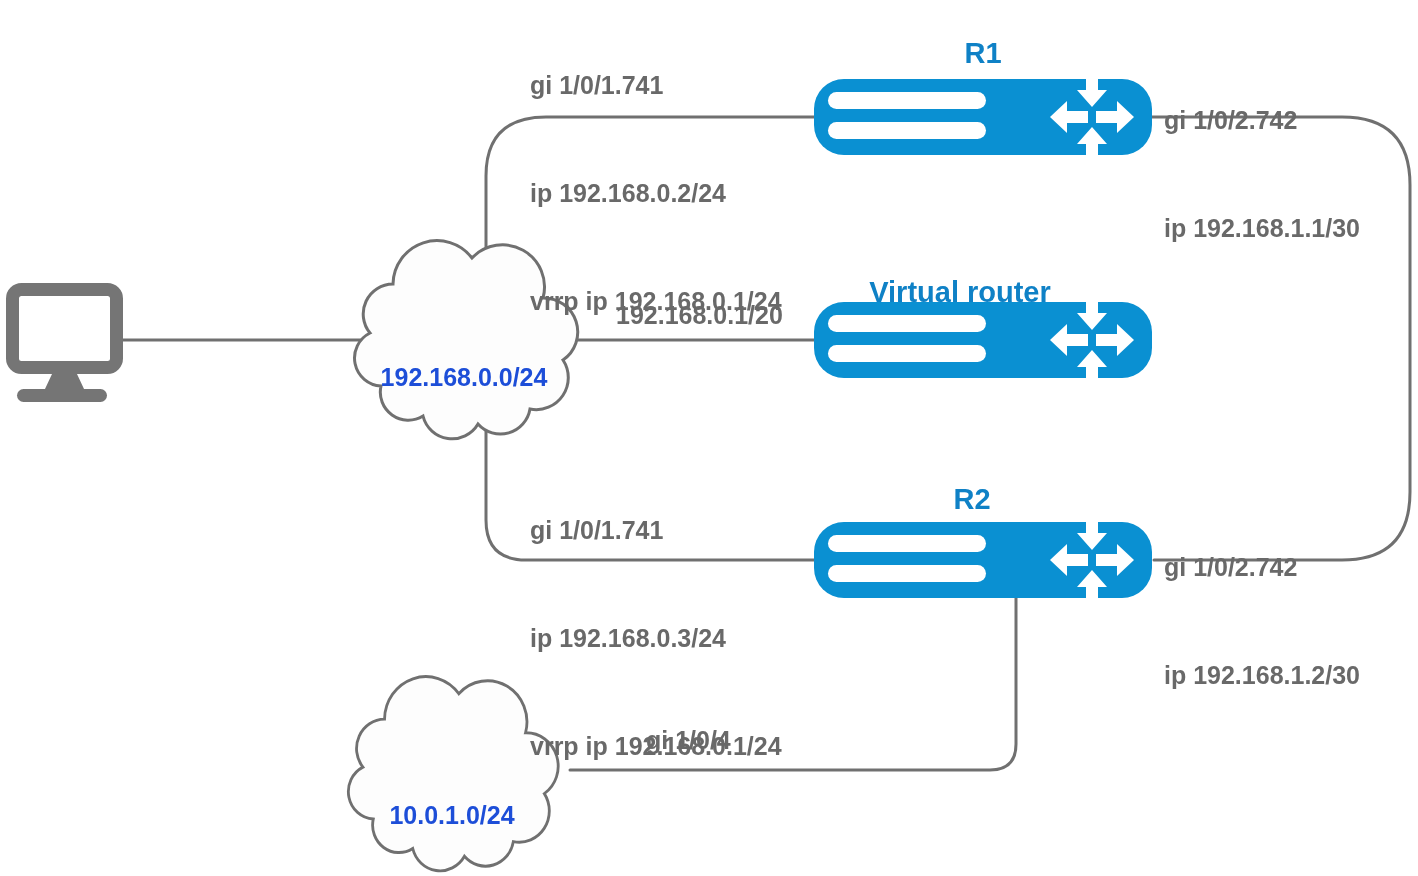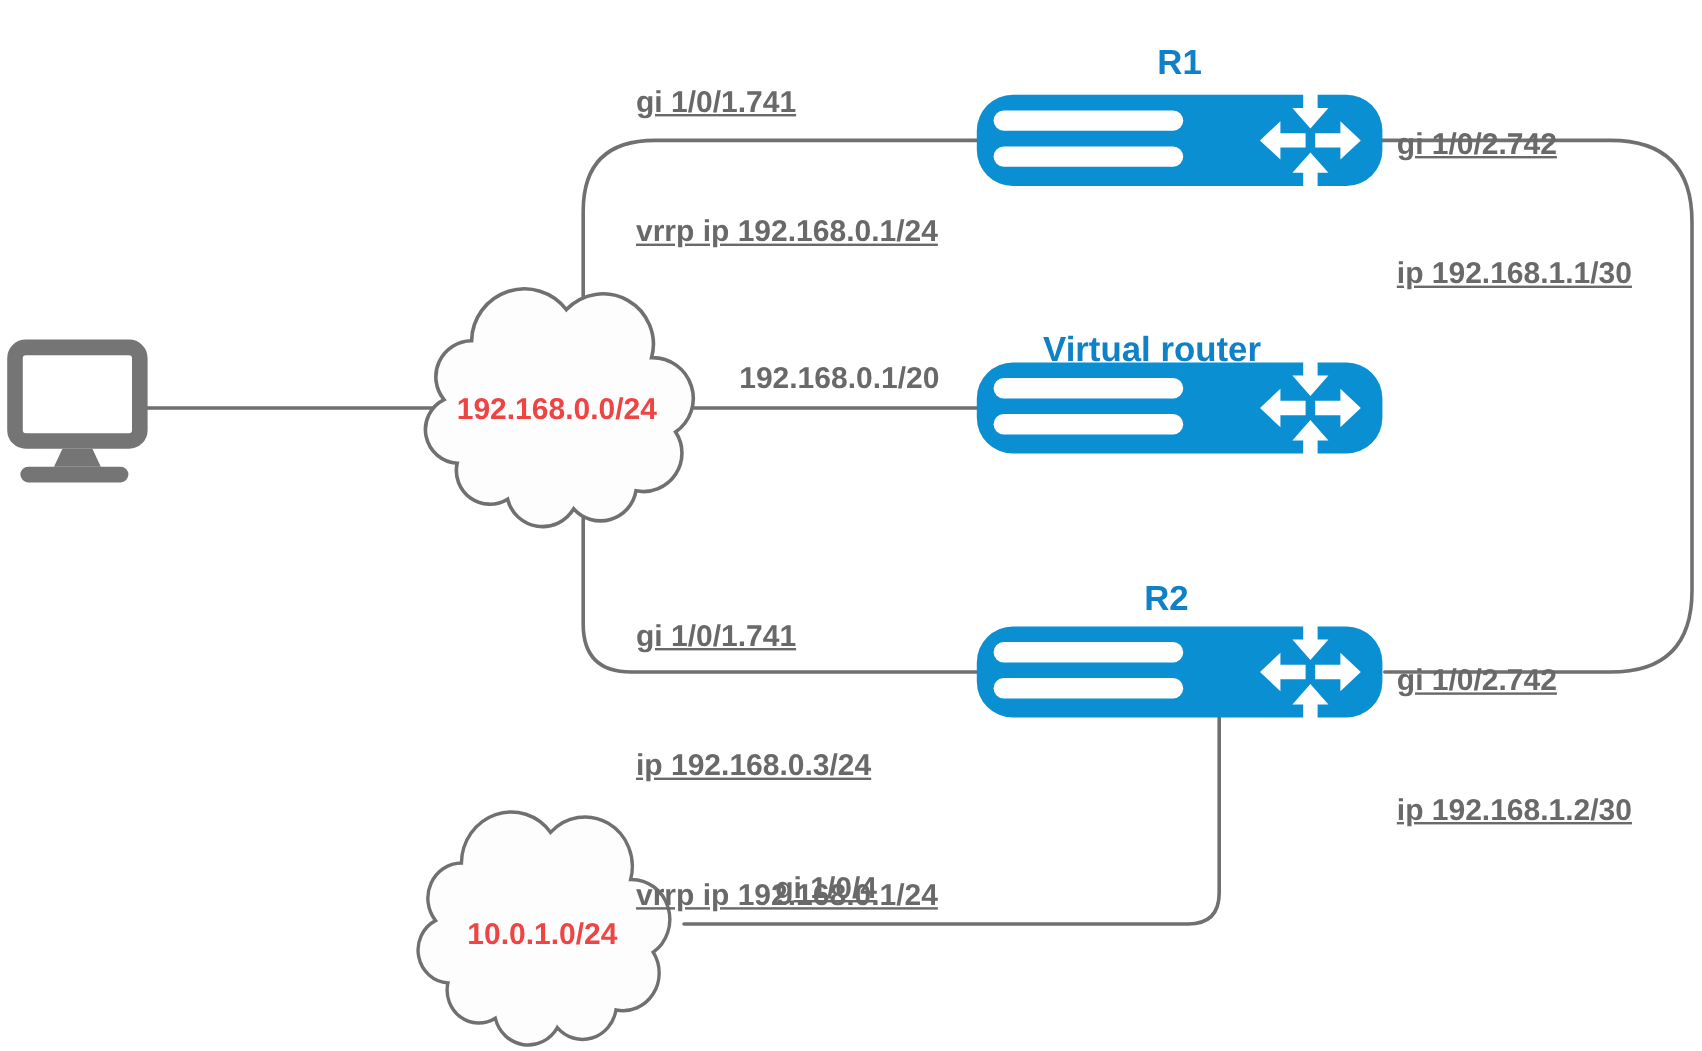--- a/index.html
+++ b/index.html
@@ -21,38 +21,39 @@
     top: 0;
   }
   .lbl {
     position: absolute;
     font-weight: bold;
     font-size: 25px;
     line-height: 36px;
     color: #696969;
     white-space: pre;
   }
-  .lbl span { display: block; text-decoration: underline; }
+  .lbl span { display: block; }
   .rname {
     position: absolute;
     font-weight: bold;
     font-size: 29px;
     line-height: 34px;
     color: #0f81c6;
     text-align: center;
     white-space: pre;
   }
   .cloud-lbl {
     position: absolute;
     font-weight: bold;
     font-size: 25px;
     line-height: 32px;
-    color: #ef4444;
+    color: #1d4ed8;
     text-align: center;
     white-space: pre;
+    margin-top: 36px;
   }
 </style>
 </head>
 <body>
 
 <div id="canvas">
 
   <svg id="diagram-svg" width="1418" height="876" viewBox="0 0 1418 876">
     <defs>
       <path id="cloudShape" d="M18 93
@@ -95,20 +96,21 @@
     <use href="#cloudShape" transform="translate(346,676) scale(0.94,0.98)" fill="#fdfdfd" stroke="#707070" stroke-width="3" vector-effect="non-scaling-stroke"></use>
 
     <use href="#routerShape" x="814" y="79"></use>
     <use href="#routerShape" x="814" y="302"></use>
     <use href="#routerShape" x="814" y="522"></use>
   </svg>
 
 
   <div class="lbl" style="left:530px; top:-5px;">
     <span>gi 1/0/1.741</span>
+    <span>ip 192.168.0.2/24</span>
     <span>vrrp ip 192.168.0.1/24</span>
   </div>
 
   <div class="rname" style="left:938px; top:36px; width:90px;text-align:center;">R1</div>
 
   <div class="lbl" style="left:1164px; top:30px;">
     <span>gi 1/0/2.742</span>
     <span>ip 192.168.1.1/30</span>
   </div>
 

